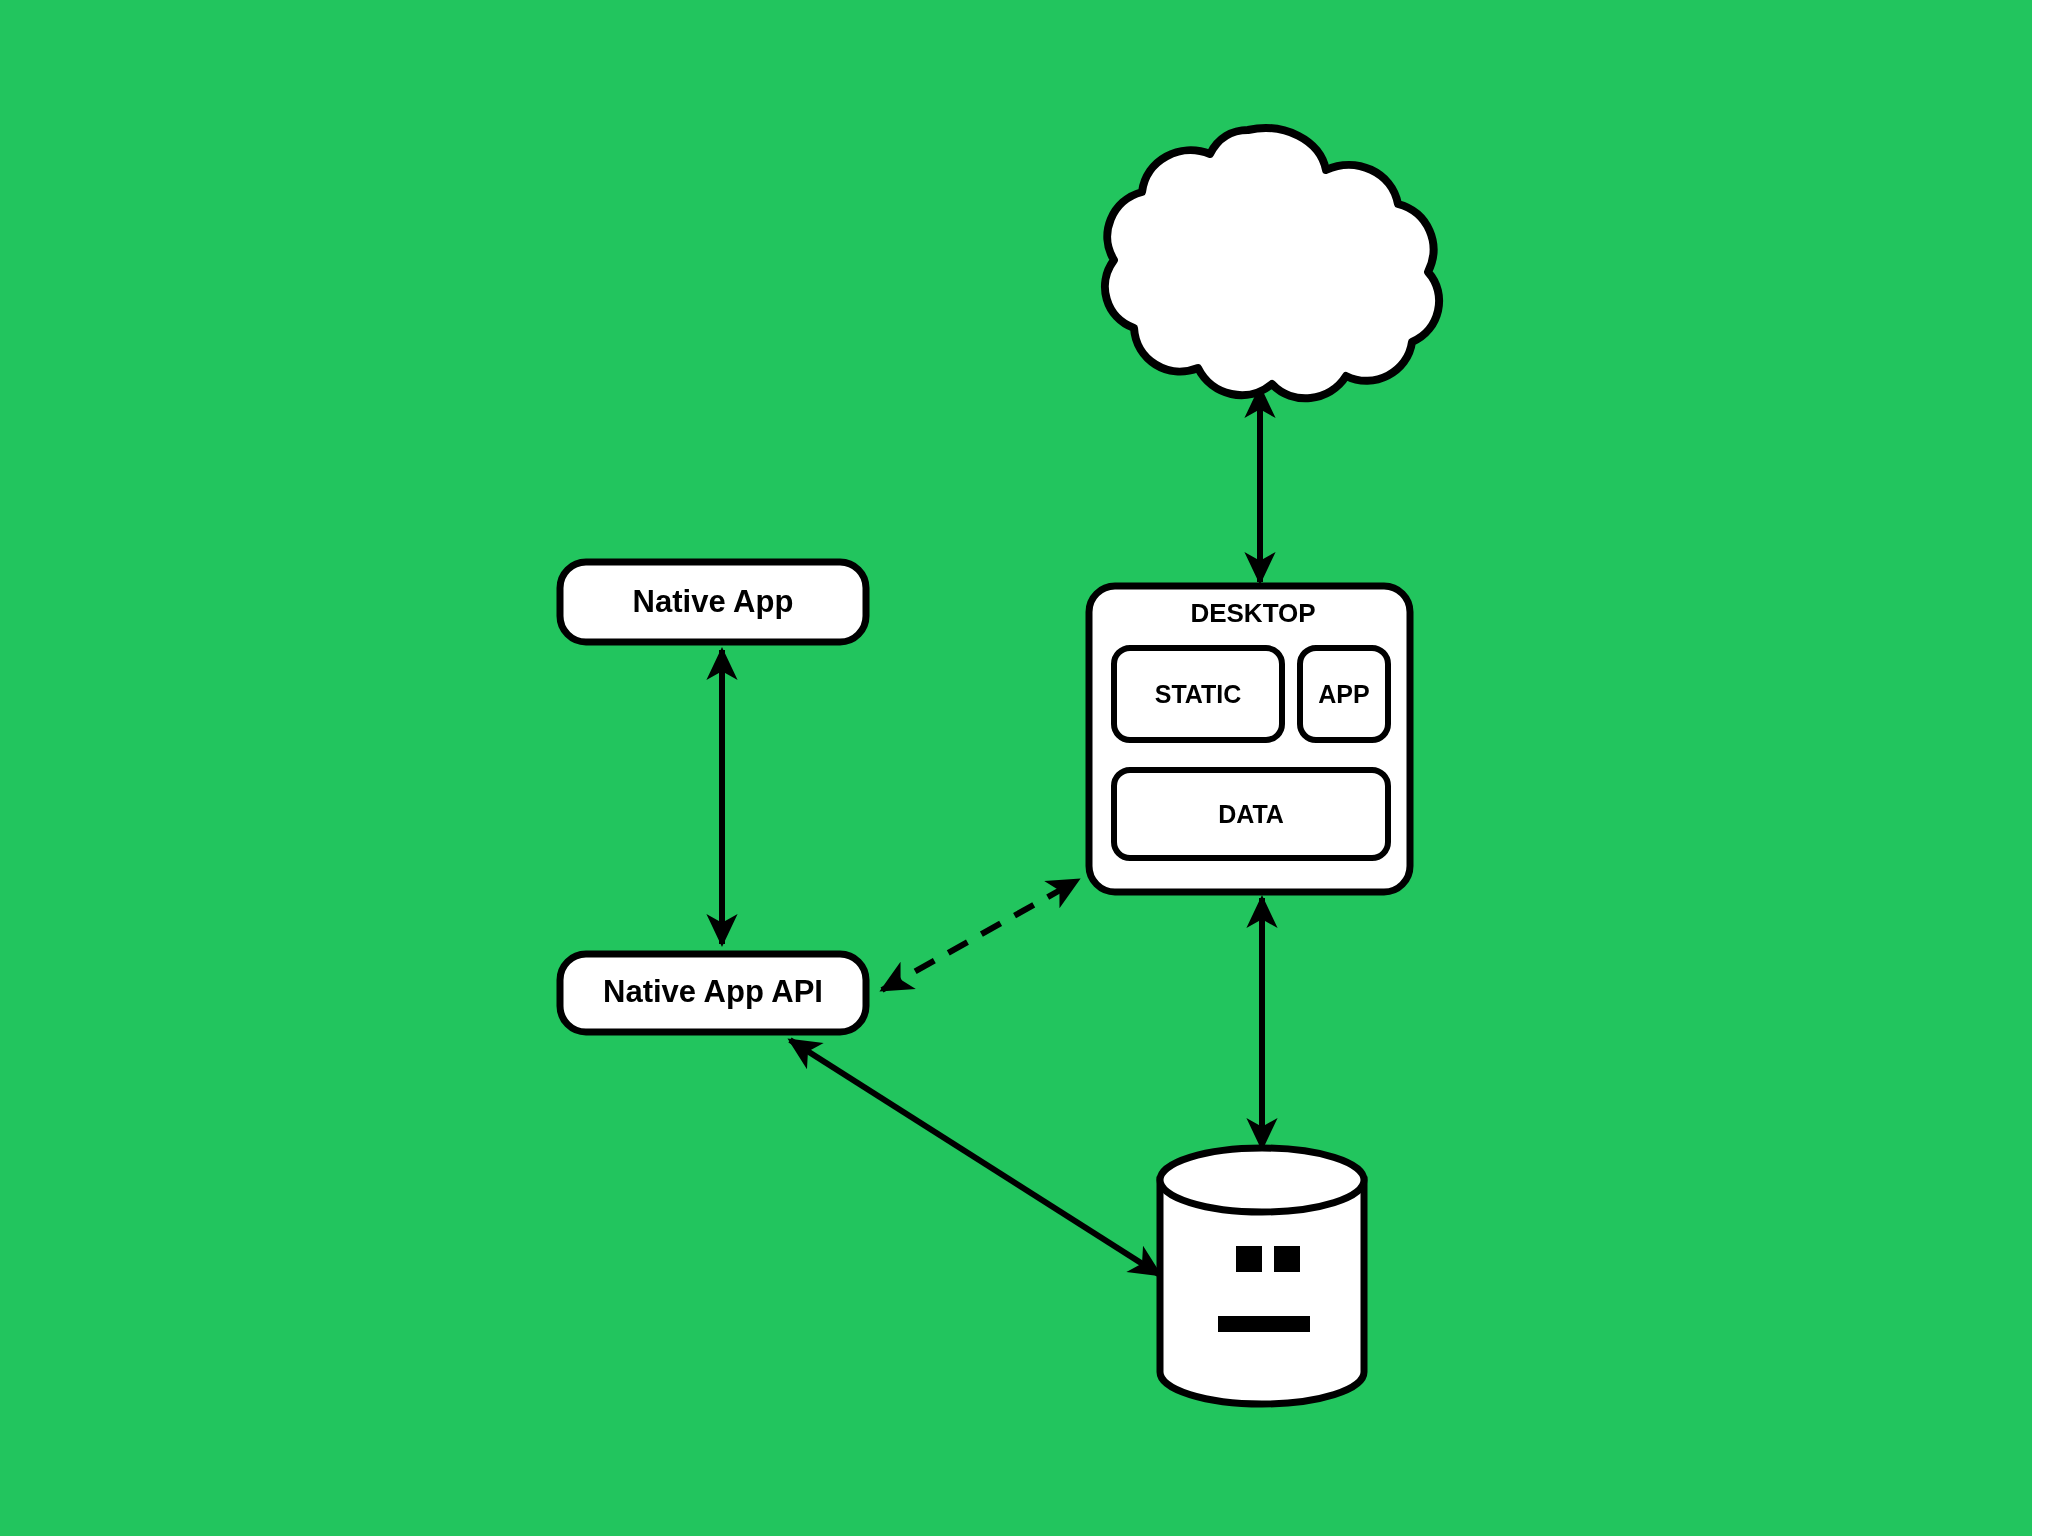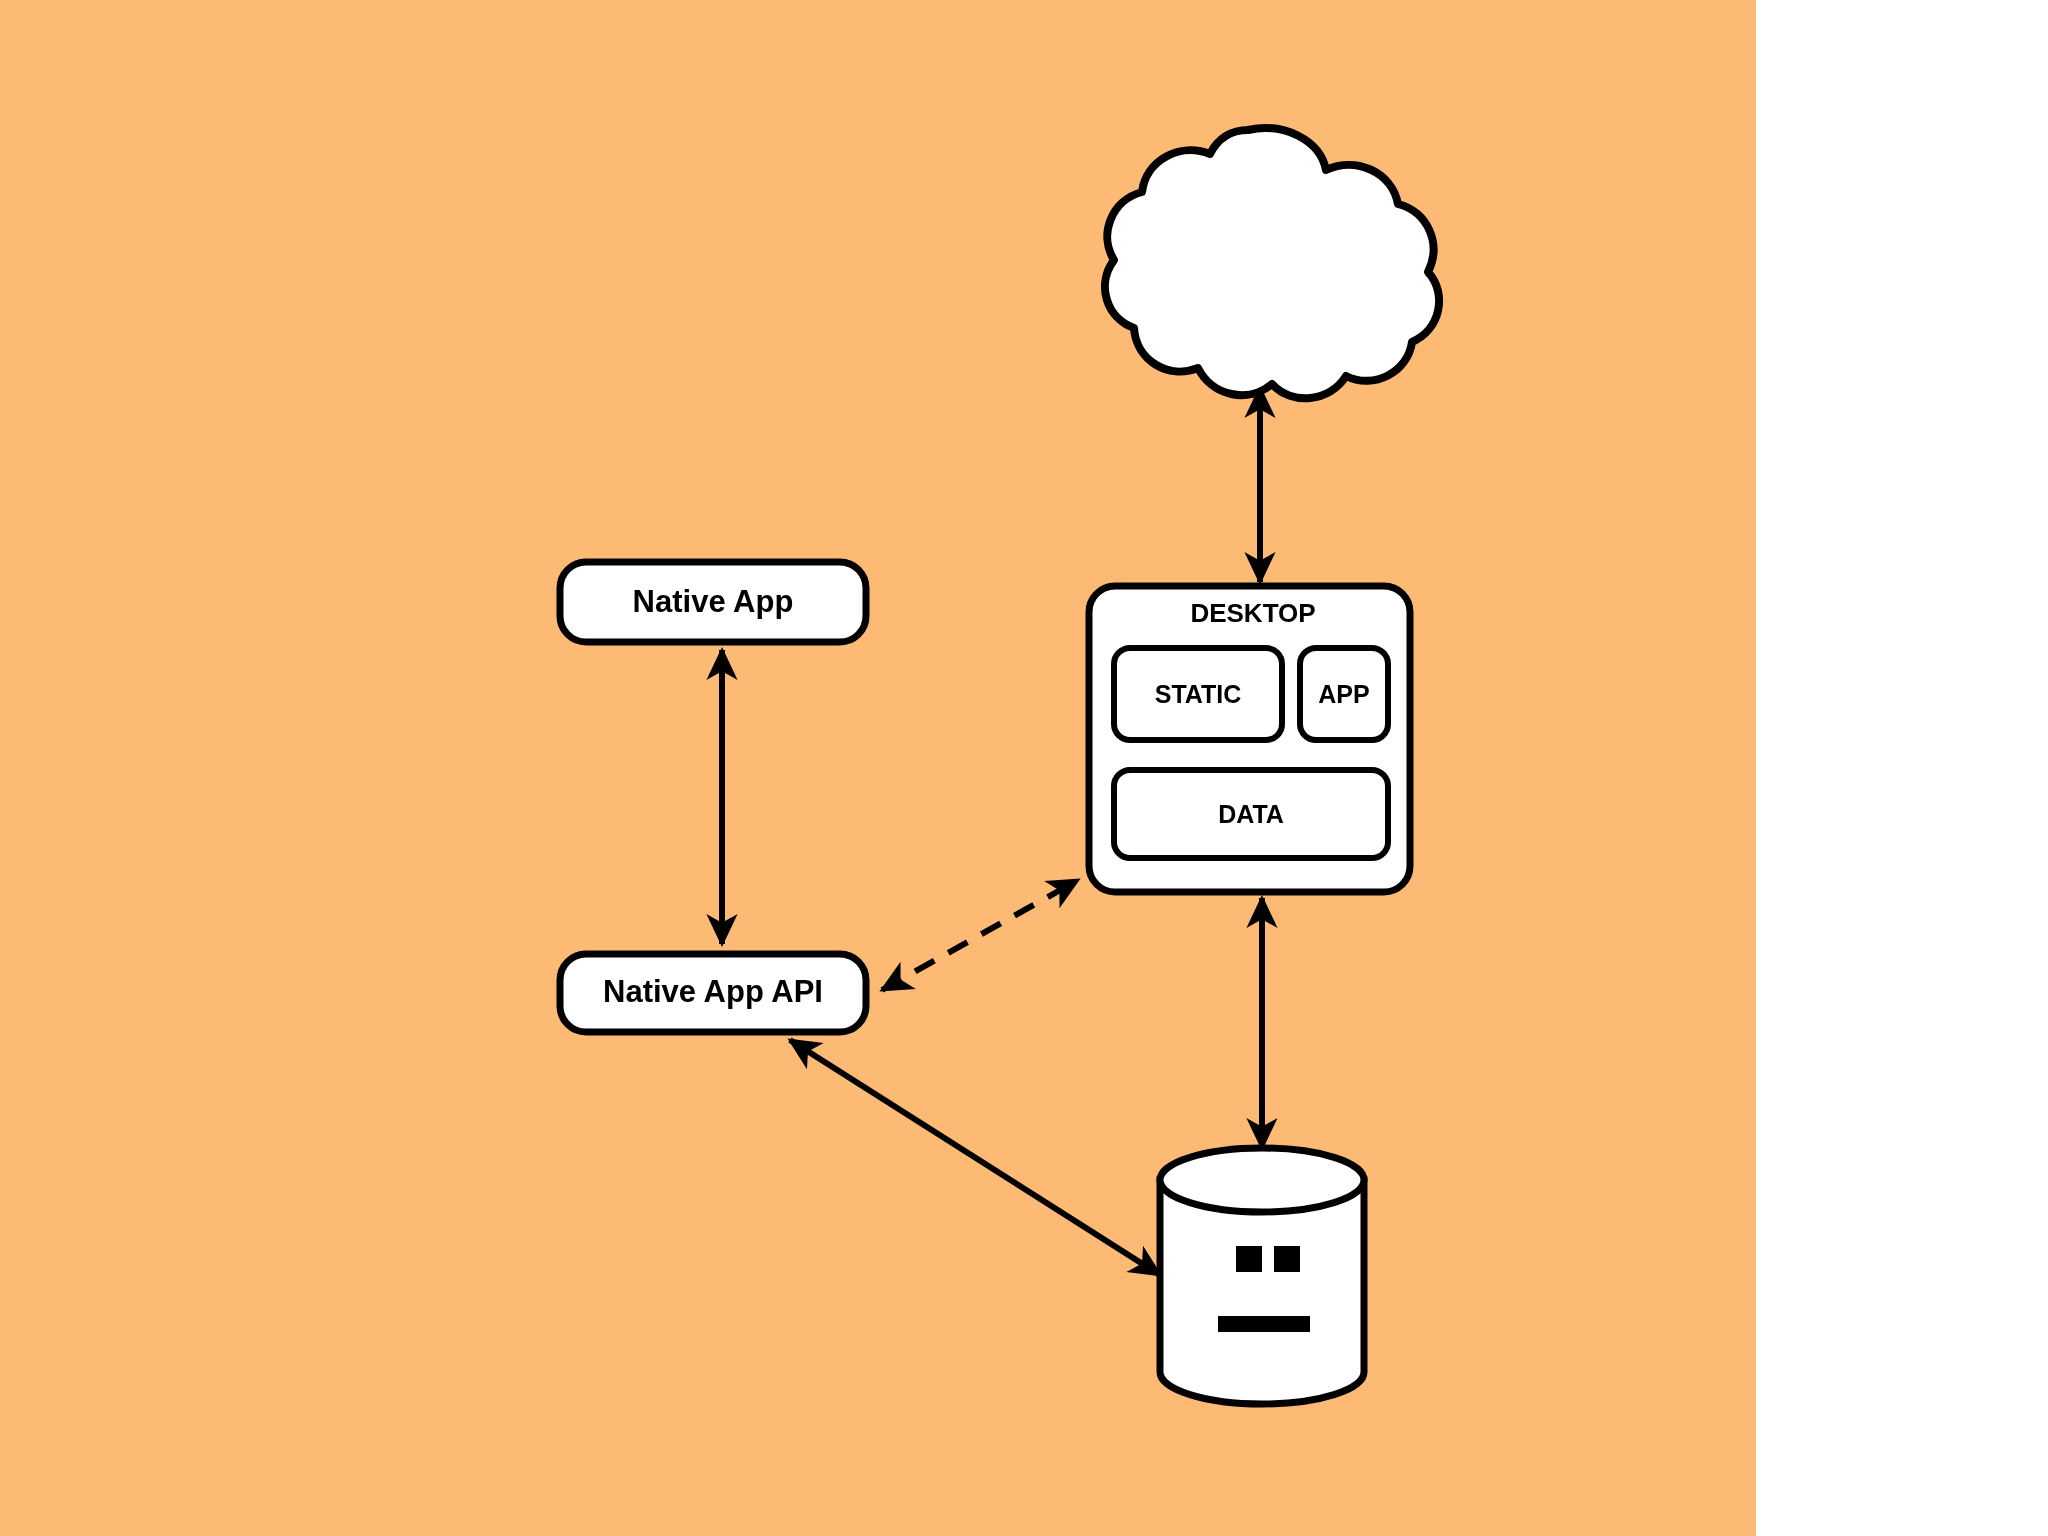--- a/index.html
+++ b/index.html
@@ -8,23 +8,23 @@
     background: #ffffff;
   }
   body {
     width: 2048px;
     height: 1536px;
     overflow: hidden;
     font-family: "Liberation Sans", sans-serif;
   }
   #diagram-canvas {
     position: relative;
-    width: 1756px;
+    width: 2032px;
     height: 1536px;
-    background: #fdba74;
+    background: #22c55e;
   }
   #diagram-svg {
     position: absolute;
     inset: 0;
     width: 2048px;
     height: 1536px;
     display: block;
   }
   .node-label {
     font-family: "Liberation Sans", sans-serif;

